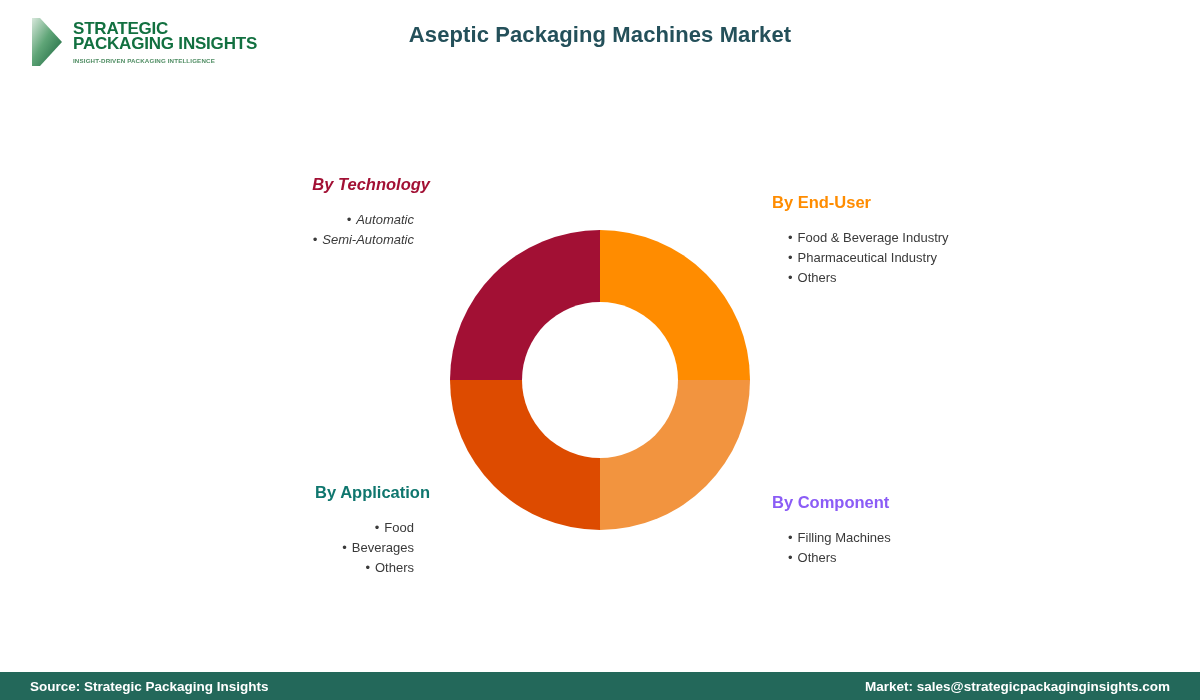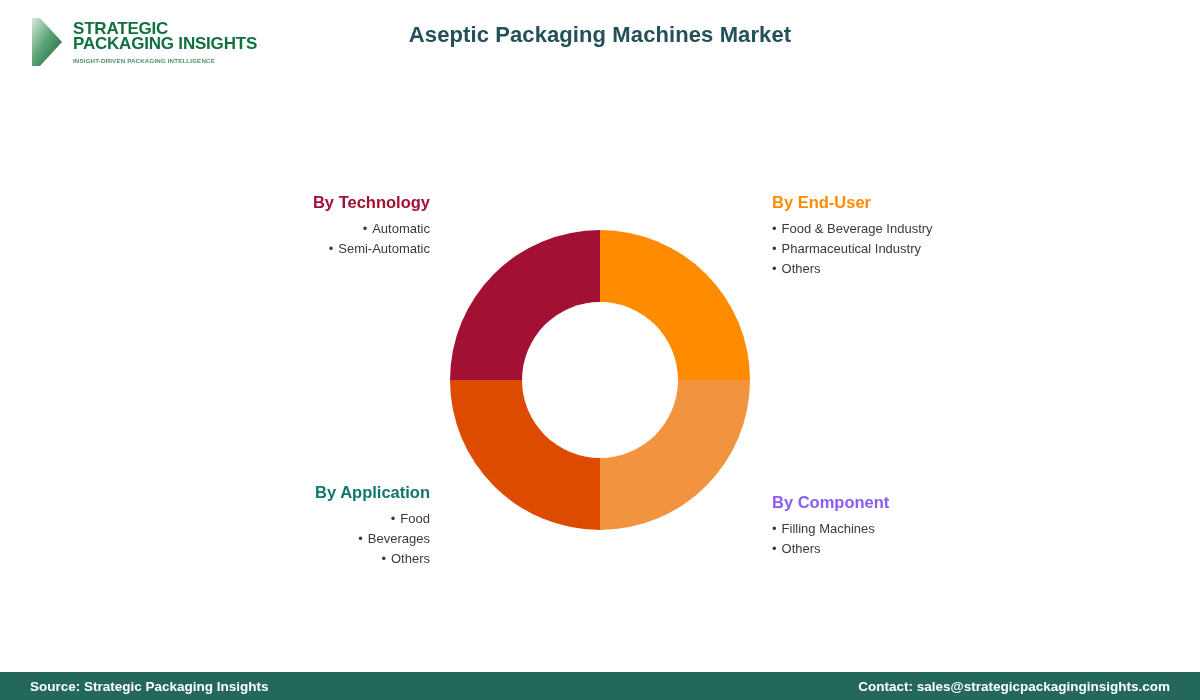--- a/index.html
+++ b/index.html
@@ -80,39 +80,39 @@
     position: absolute;
   }
   .seg-title {
     font-size: 16.5px;
     font-weight: bold;
     margin: 0 0 7px 0;
     white-space: nowrap;
   }
   .seg-list {
     list-style: none;
-    margin: 0;
+    margin: 16px;
     padding: 0;
   }
   .seg-list li {
     font-size: 13px;
     color: #3a3a3a;
     line-height: 20px;
     white-space: nowrap;
   }
   .seg-list li::before {
     content: "\2022";
     margin-right: 5px;
     font-size: 13px;
   }
 
   .seg-left { text-align: right; }
   .seg-right { text-align: left; }
 
-  .seg-tech      { left: 190px; top: 193px; width: 240px; }
+  .seg-tech      { left: 190px; top: 175px; width: 240px; font-style: italic; }
   .seg-app       { left: 190px; top: 483px; width: 240px; }
   .seg-enduser   { left: 772px; top: 193px; width: 300px; }
   .seg-component { left: 772px; top: 493px; width: 300px; }
 
   
   .footer {
     position: absolute;
     left: 0;
     bottom: 0;
     width: 1200px;
@@ -198,14 +198,14 @@
 <div class="seg seg-right seg-component">
   <div class="seg-title" style="color:#8b5cf6">By Component</div>
   <ul class="seg-list">
     <li>Filling Machines</li>
     <li>Others</li>
   </ul>
 </div>
 
 <div class="footer" style="background: rgb(35, 104, 90);">
   <div class="footer-text">Source: Strategic Packaging Insights</div>
-  <div class="footer-text">Contact: sales@strategicpackaginginsights.com</div>
+  <div class="footer-text">Market: sales@strategicpackaginginsights.com</div>
 </div>
 
 </body></html>

